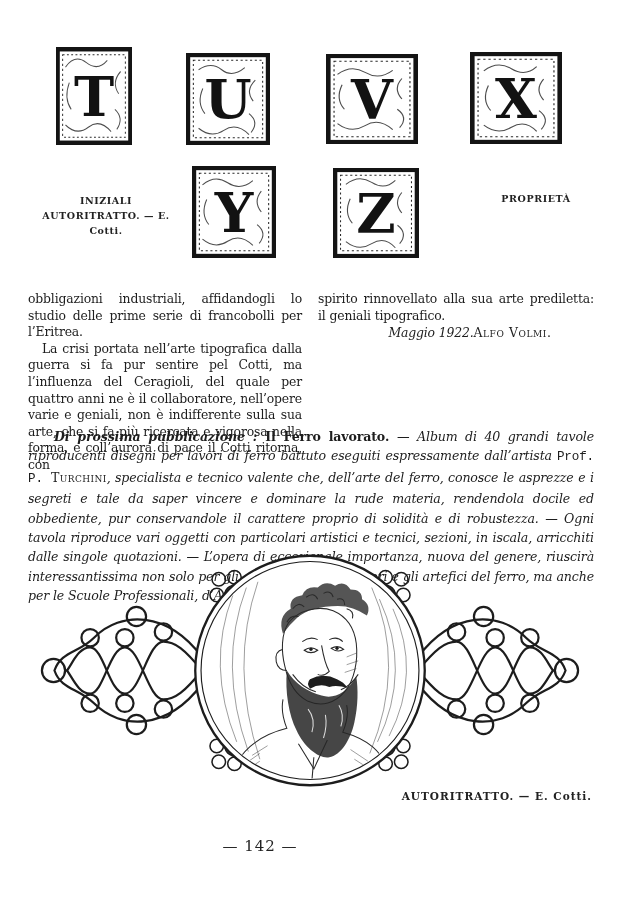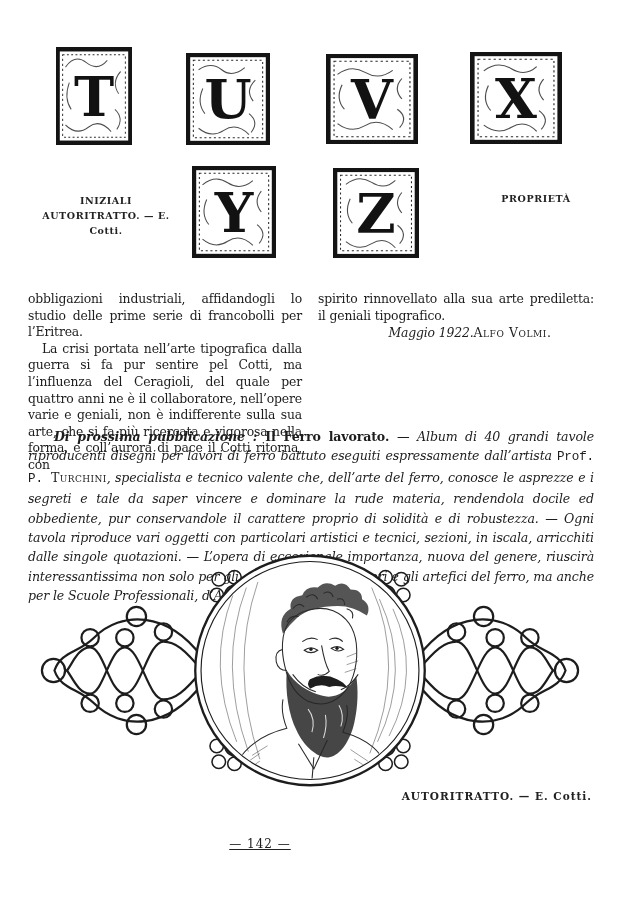--- a/index.html
+++ b/index.html
@@ -62,21 +62,21 @@
   .etch{stroke:#2b2b2b; stroke-width:.8; fill:none; opacity:.6;}
   .etch2{stroke:#2b2b2b; stroke-width:1.1; fill:none;}
   .portrait-caption{
     position:absolute; left:0; top:790px; width:620px; text-align:right;
     font-size:10.5px; font-weight:700; letter-spacing:1px; color:#222;
     padding-right:28px; box-sizing:border-box;
   }
   
   .page-number{
     position:absolute; left:0; top:837px; width:520px; text-align:center;
-    font-size:12px; letter-spacing:1px; color:#222;text-decoration:underline;
+    font-size:15px; letter-spacing:1px; color:#222;
   }
 </style>
 </head>
 <body>
 
 <div class="page">
 
   <div class="initial-block" style="left:56px;top:47px;width:76px;height:98px;">
     <svg viewBox="0 0 80 88" preserveAspectRatio="none">
       <rect class="deco-frame" x="2" y="2" width="76" height="84"></rect>

